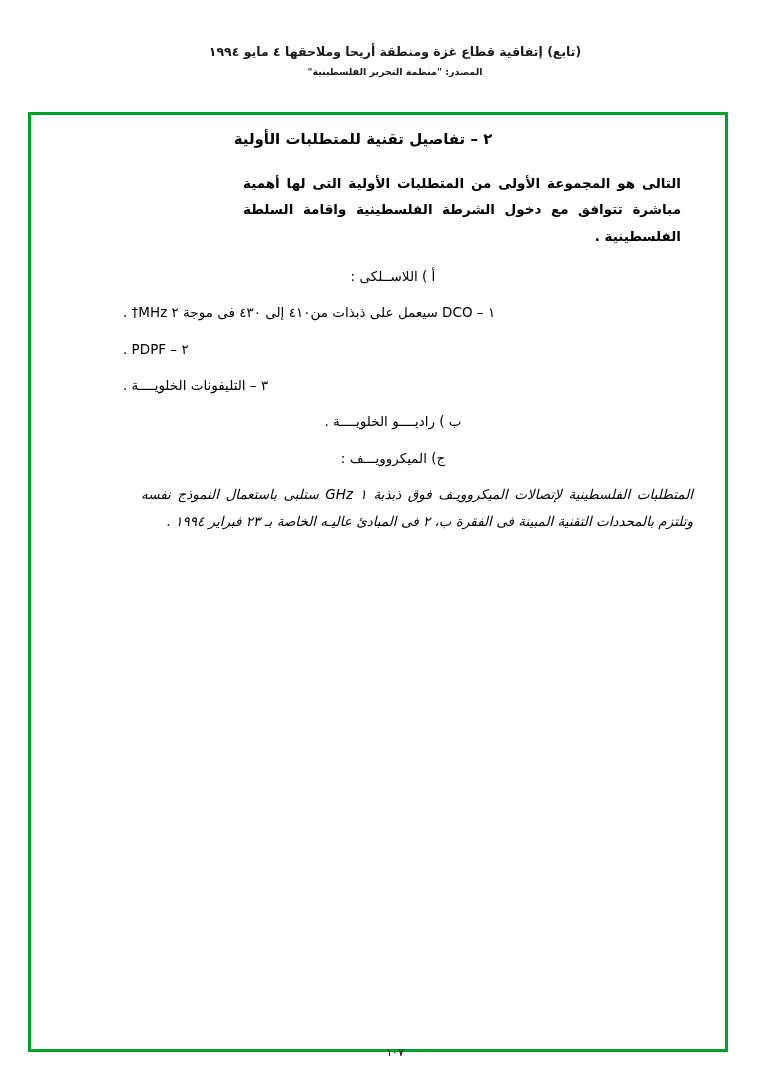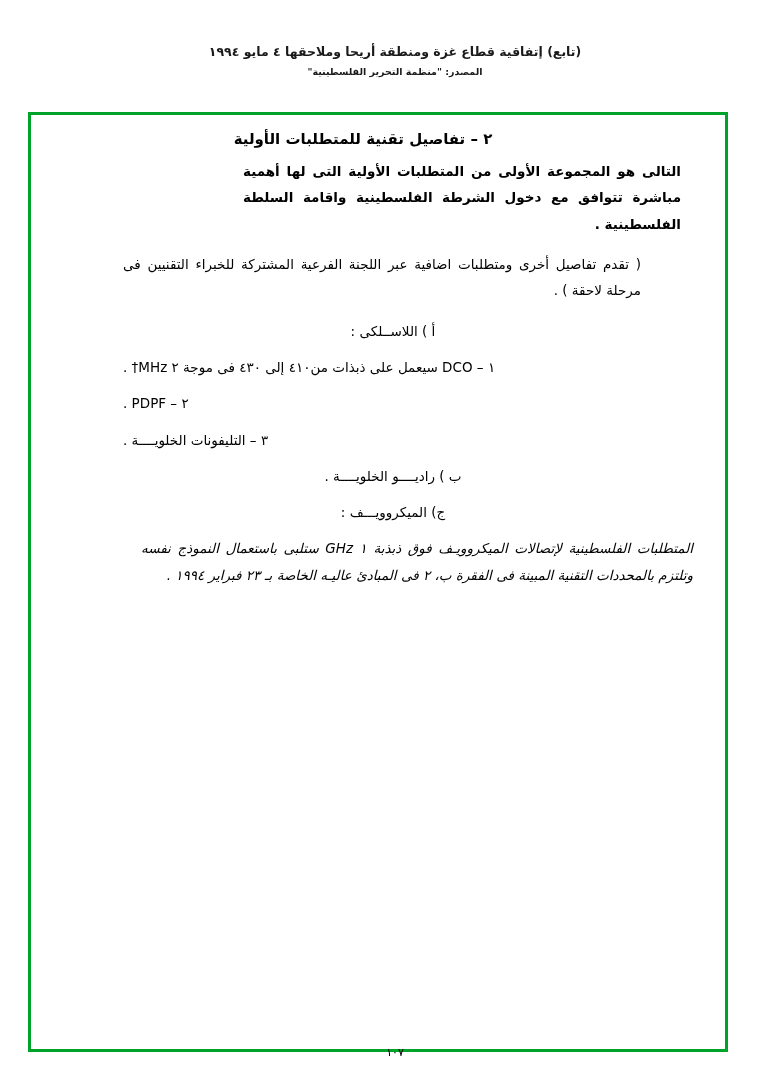--- a/index.html
+++ b/index.html
@@ -57,21 +57,21 @@
     right: 65px;
     width: 570px;
     direction: rtl;
     text-align: right;
   }
   .section-title {
     font-size: 15px;
     font-weight: bold;
     text-align: center;
     margin-top: 0;
-    margin-bottom: 10px;
+    margin-bottom: 22px;
     letter-spacing: 0.5px;
     padding-right: 90px;
   }
   p.para {
     font-size: 13.5px;
     line-height: 1.95;
     margin: 0 12px 14px 0;
     text-align: justify;
     text-align-last: right;
   }
@@ -125,21 +125,20 @@
   </div>
 
   <div class="frame"></div>
 
   <div class="content">
 
     <div class="section-title">٢ – تفاصيل تقنية للمتطلبات الأولية</div>
 
     <p class="para bold indent-left">التالى هو المجموعة الأولى من المتطلبات الأولية التى لها أهمية مباشرة تتوافق مع دخول الشرطة الفلسطينية واقامة السلطة الفلسطينية .</p>
 
-    <p class="para right-pad">( تقدم تفاصيل أخرى ومتطلبات اضافية عبر اللجنة الفرعية المشتركة للخبراء التقنيين فى مرحلة لاحقة ) .</p>
 
     <p class="list-item item-a">أ )   اللاســلكى :</p>
 
     <p class="list-item">١ – DCO  سيعمل على ذبذات من٤١٠ إلى ٤٣٠ فى موجة ٢ MHz†  .</p>
     <p class="list-item">٢ – PDPF .</p>
     <p class="list-item">٣ – التليفونات الخلويــــة .</p>
 
     <p class="list-item item-a">ب )   راديــــو الخلويــــة .</p>
     <p class="list-item item-a">ج)   الميكروويـــف :</p>
 

